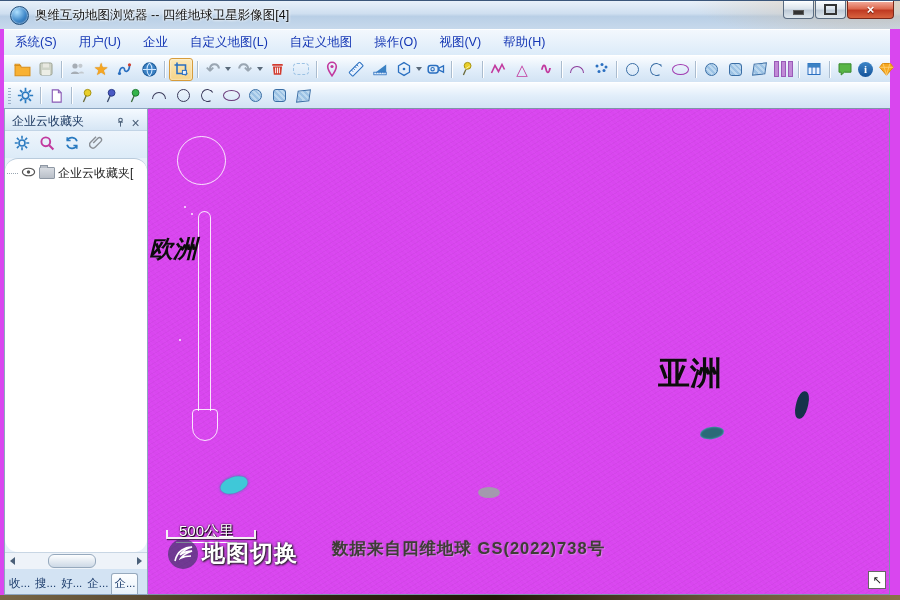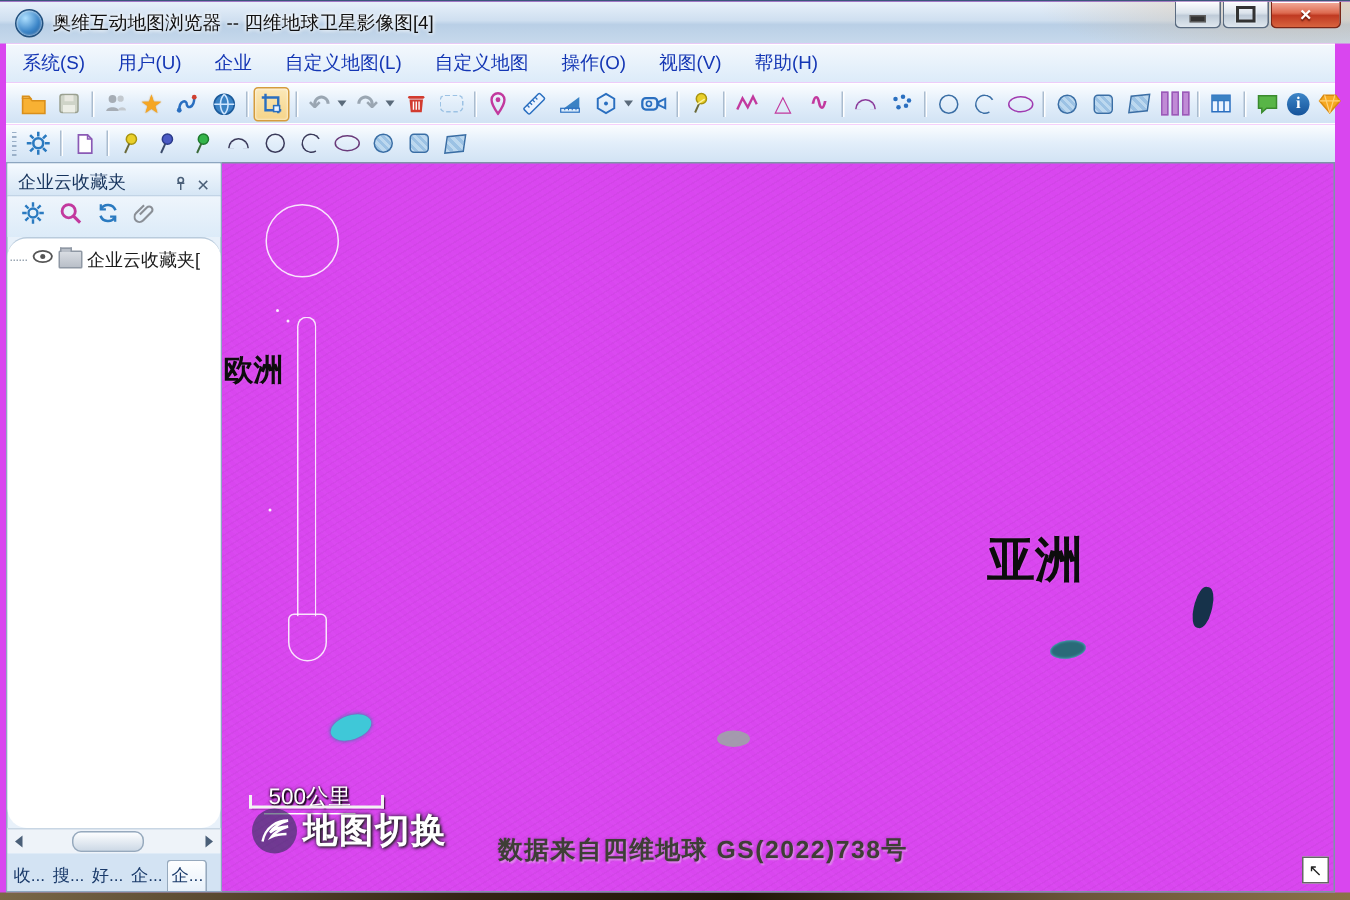--- a/index.html
+++ b/index.html
@@ -442,36 +442,36 @@
       <div class="lake" style="left:552px;top:318px;width:24px;height:12px;background:#2a6a78;box-shadow:inset 0 0 2px #5ad0e0;transform:rotate(-8deg);"></div>
       <div class="lake" style="left:330px;top:378px;width:22px;height:11px;background:#9aa8a2;opacity:.85;"></div>
 
       <div class="anno" style="left:29px;top:27px;width:49px;height:49px;border-radius:50%;"></div>
       <div class="anno" style="left:50px;top:102px;width:13px;height:200px;border-radius:7px 7px 0 0;border-bottom:none;"></div>
       <div class="anno" style="left:44px;top:300px;width:26px;height:32px;border-radius:4px 4px 13px 13px;"></div>
       <div class="speck" style="left:36px;top:97px;"></div>
       <div class="speck" style="left:43px;top:104px;"></div>
       <div class="speck" style="left:31px;top:230px;"></div>
 
-      <div class="map-label" style="left:1px;top:124px;font-size:20px;">欧洲</div>
+      <div class="map-label" style="left:1px;top:124px;font-size:24px;font-style:italic;">欧洲</div>
       <div class="map-label" style="left:510px;top:243px;font-size:32px;">亚洲</div>
 
       <div class="scale-label" style="left:28px;top:413px;">500公里</div>
       <div class="scale-bracket" style="left:18px;top:421px;width:86px;"></div>
 
       <div class="logo" style="left:20px;top:429px;">
         <span class="logo-fan">
             <svg width="24" height="24" viewBox="0 0 24 24">
               <path d="M4 19C6 9 14 5 21 5c-7 2-10 5-12 8 5-4 10-4 12-4-6 2-9 4-11 7 4-2 8-2 10-2" fill="none" stroke="#fff" stroke-width="1.6"></path>
             </svg>
           </span>
         <span class="logo-text">地图切换</span>
       </div>
 
-      <div class="attrib" style="left:184px;top:429px;margin-top:18px;">数据来自四维地球 GS(2022)738号</div>
+      <div class="attrib" style="left:184px;top:429px;">数据来自四维地球 GS(2022)738号</div>
 
       <div class="corner-btn">
           <span>↖</span>
         </div>
     </div>
   </div>
 
 
   <div class="bottomedge"></div>
 </div>

